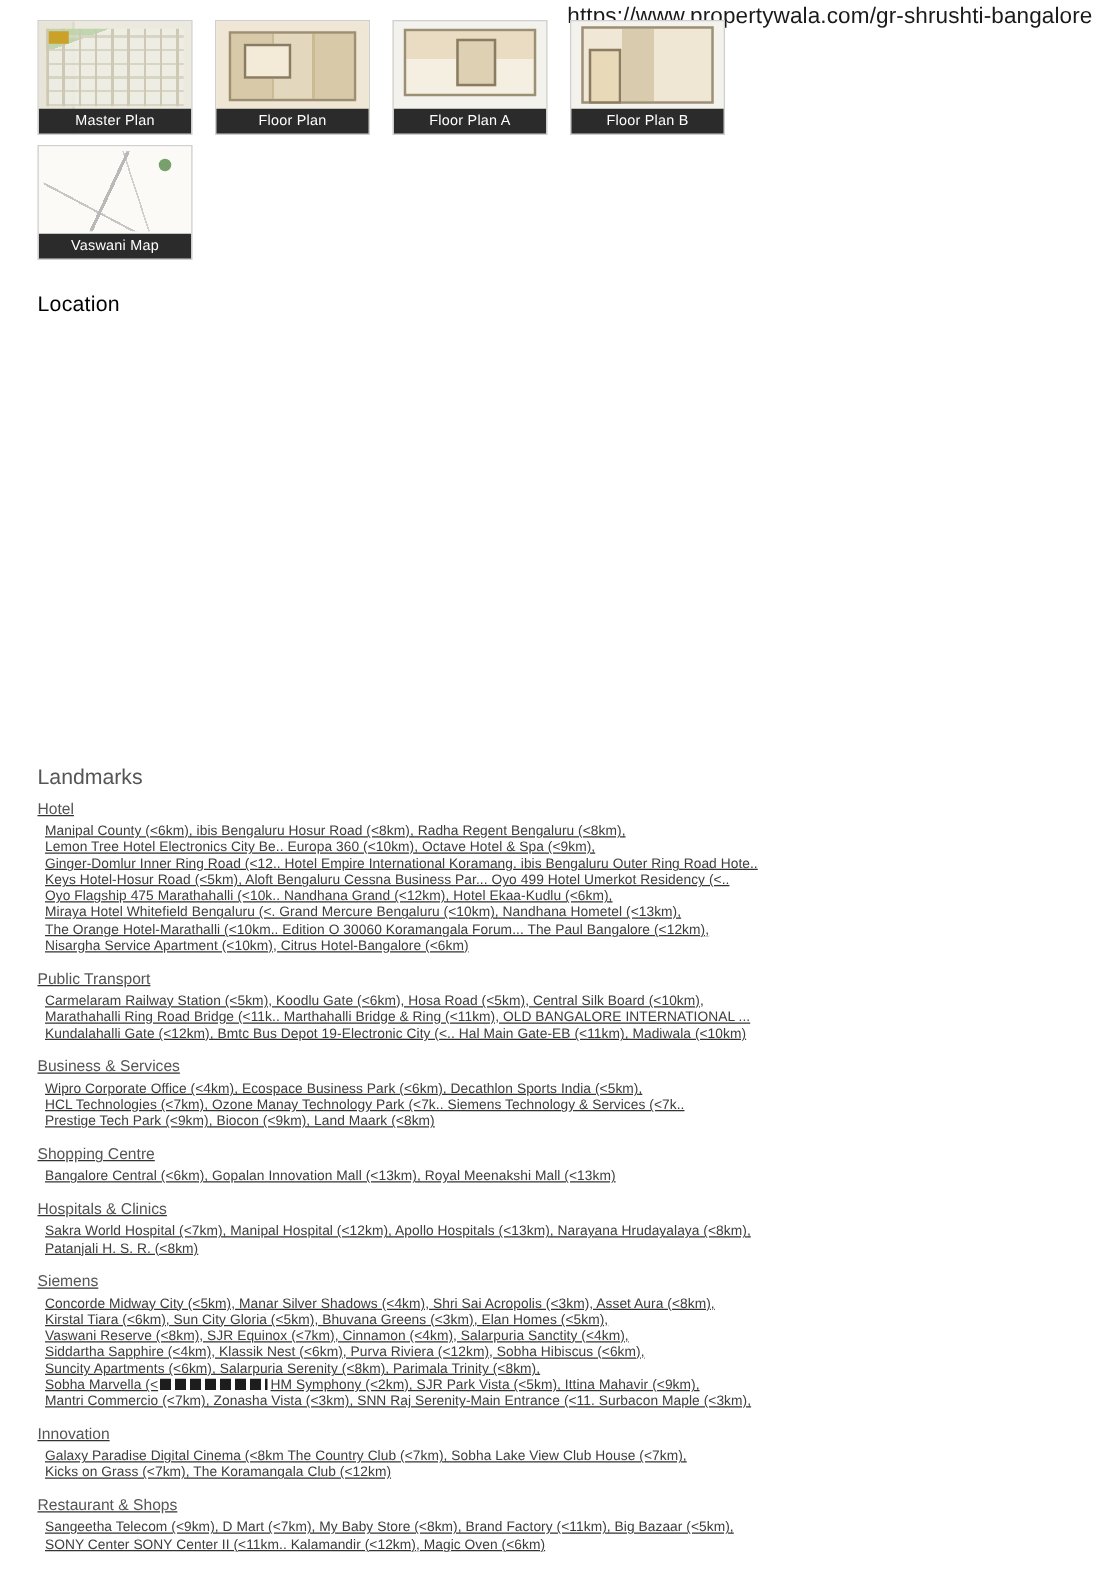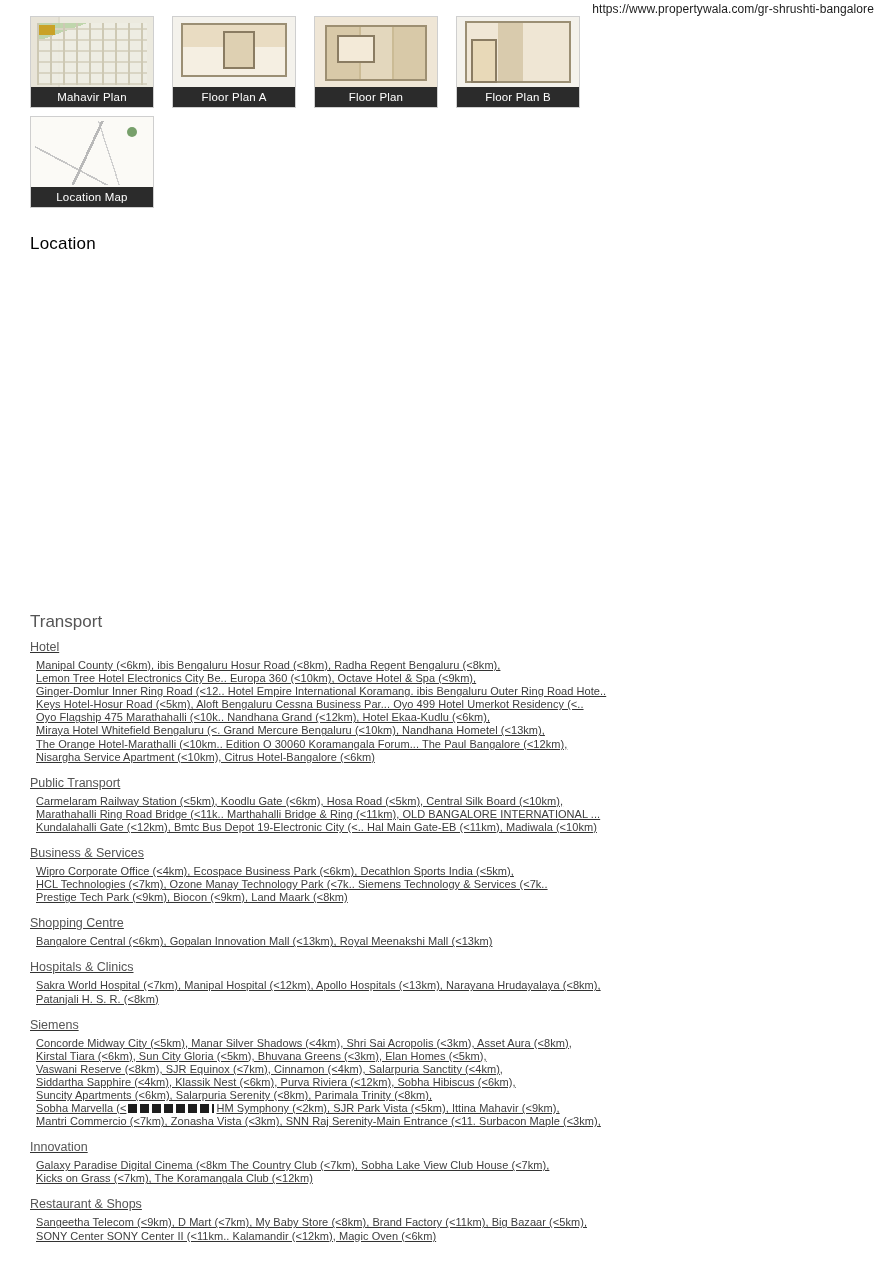--- a/index.html
+++ b/index.html
@@ -13,21 +13,21 @@
     position: relative;
     width: 892px;
     height: 1263px;
     overflow: hidden;
     background: #fff;
   }
   .url-bar {
     position: absolute;
     top: 2px;
     right: 18px;
-    font-size: 12px;
+    font-size: 18px;
     color: #1a1a1a;
     letter-spacing: 0.1px;
     font-family: "Liberation Sans", sans-serif;
   }
 
   
   .gallery {
     position: absolute;
     left: 30px;
     top: 16px;
@@ -204,49 +204,49 @@
 <body>
 
 <div class="page">
 
   <div class="url-bar">https://www.propertywala.com/gr-shrushti-bangalore</div>
 
   <div class="gallery">
     <div class="thumb-row">
       <div class="thumb">
         <div class="art-master"></div>
-        <div class="caption">Mahavir Plan</div>
+        <div class="caption">Master Plan</div>
+      </div>
+      <div class="thumb">
+        <div class="art-floor"></div>
+        <div class="caption">Floor Plan</div>
       </div>
       <div class="thumb">
         <div class="art-floor-a"></div>
         <div class="caption">Floor Plan A</div>
       </div>
       <div class="thumb">
-        <div class="art-floor"></div>
-        <div class="caption">Floor Plan</div>
-      </div>
-      <div class="thumb">
         <div class="art-floor-b"></div>
         <div class="caption">Floor Plan B</div>
       </div>
     </div>
     <div class="thumb-row">
       <div class="thumb">
         <div class="art-map"></div>
-        <div class="caption">Location Map</div>
+        <div class="caption">Vaswani Map</div>
       </div>
     </div>
   </div>
 
   <div class="section-title" id="location-title">Location</div>
 
   <div class="map-area"></div>
 
   <div class="landmarks">
-    <h2>Transport</h2>
+    <h2>Landmarks</h2>
 
     <div class="lm-group">
       <h3>Hotel</h3>
       <div class="lm-lines">
         <div>Manipal County (&lt;6km),  ibis Bengaluru Hosur Road (&lt;8km),  Radha Regent Bengaluru (&lt;8km),</div>
         <div>Lemon Tree Hotel Electronics City Be..  Europa 360 (&lt;10km),  Octave Hotel &amp; Spa (&lt;9km),</div>
         <div>Ginger-Domlur Inner Ring Road (&lt;12..  Hotel Empire International Koramang.  ibis Bengaluru Outer Ring Road Hote..</div>
         <div>Keys Hotel-Hosur Road (&lt;5km),  Aloft Bengaluru Cessna Business Par...  Oyo 499 Hotel Umerkot Residency (&lt;..</div>
         <div>Oyo Flagship 475 Marathahalli (&lt;10k..  Nandhana Grand (&lt;12km),  Hotel Ekaa-Kudlu (&lt;6km),</div>
         <div>Miraya Hotel Whitefield Bengaluru (&lt;.  Grand Mercure Bengaluru (&lt;10km),  Nandhana Hometel (&lt;13km),</div>

